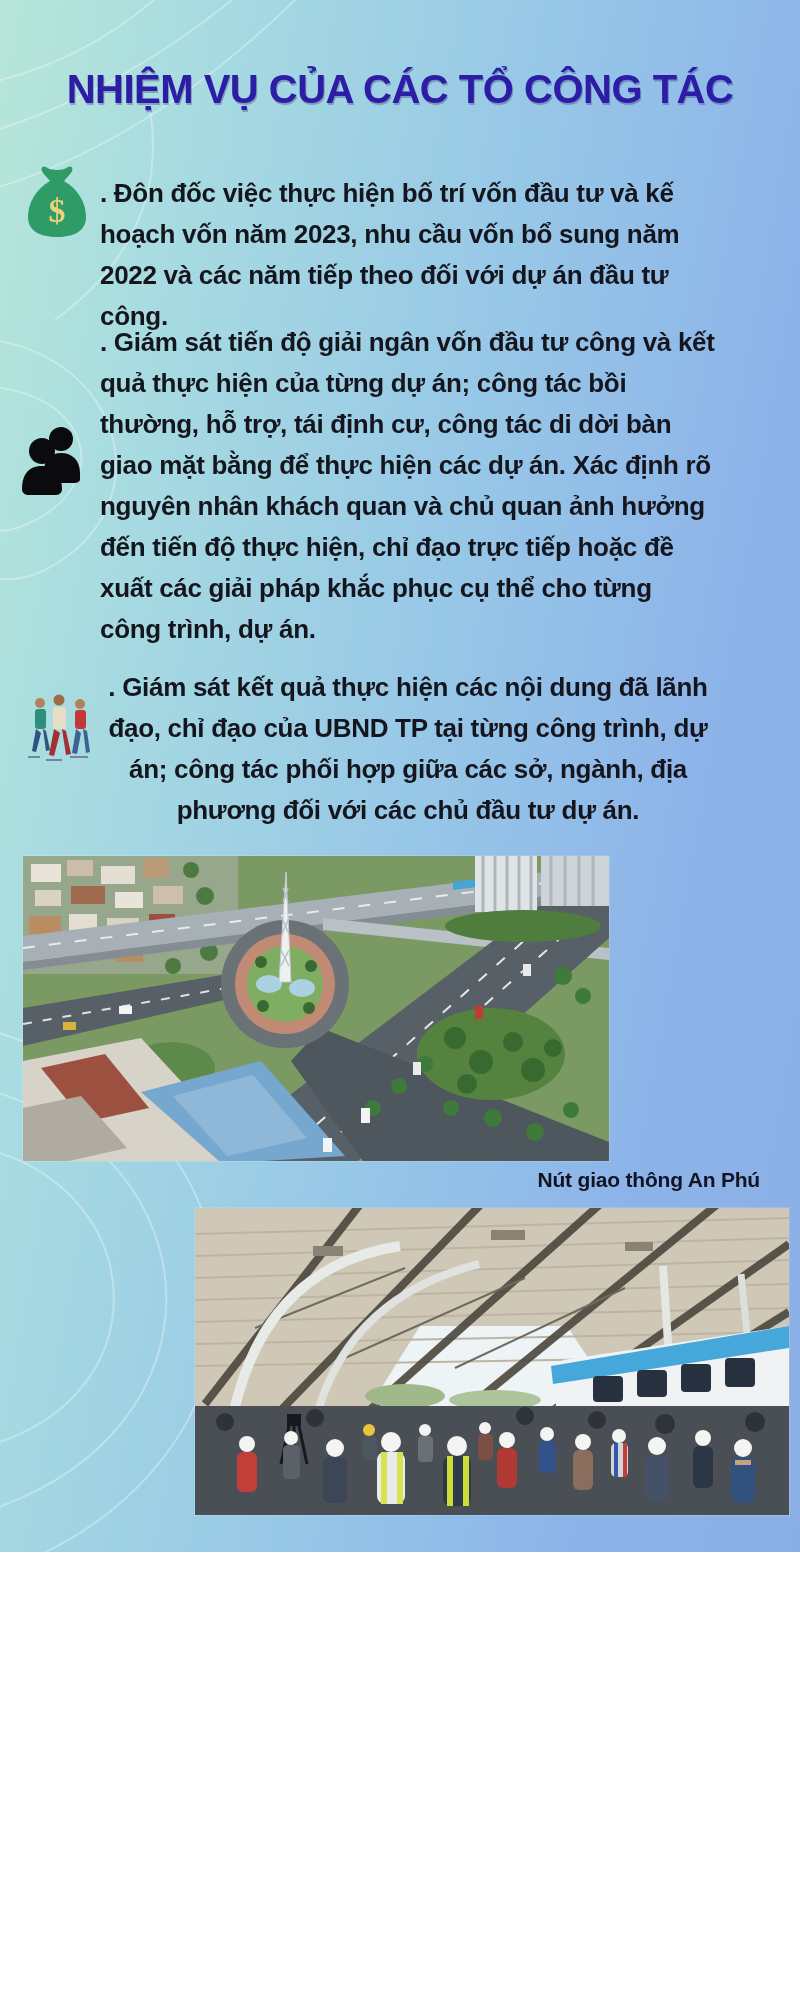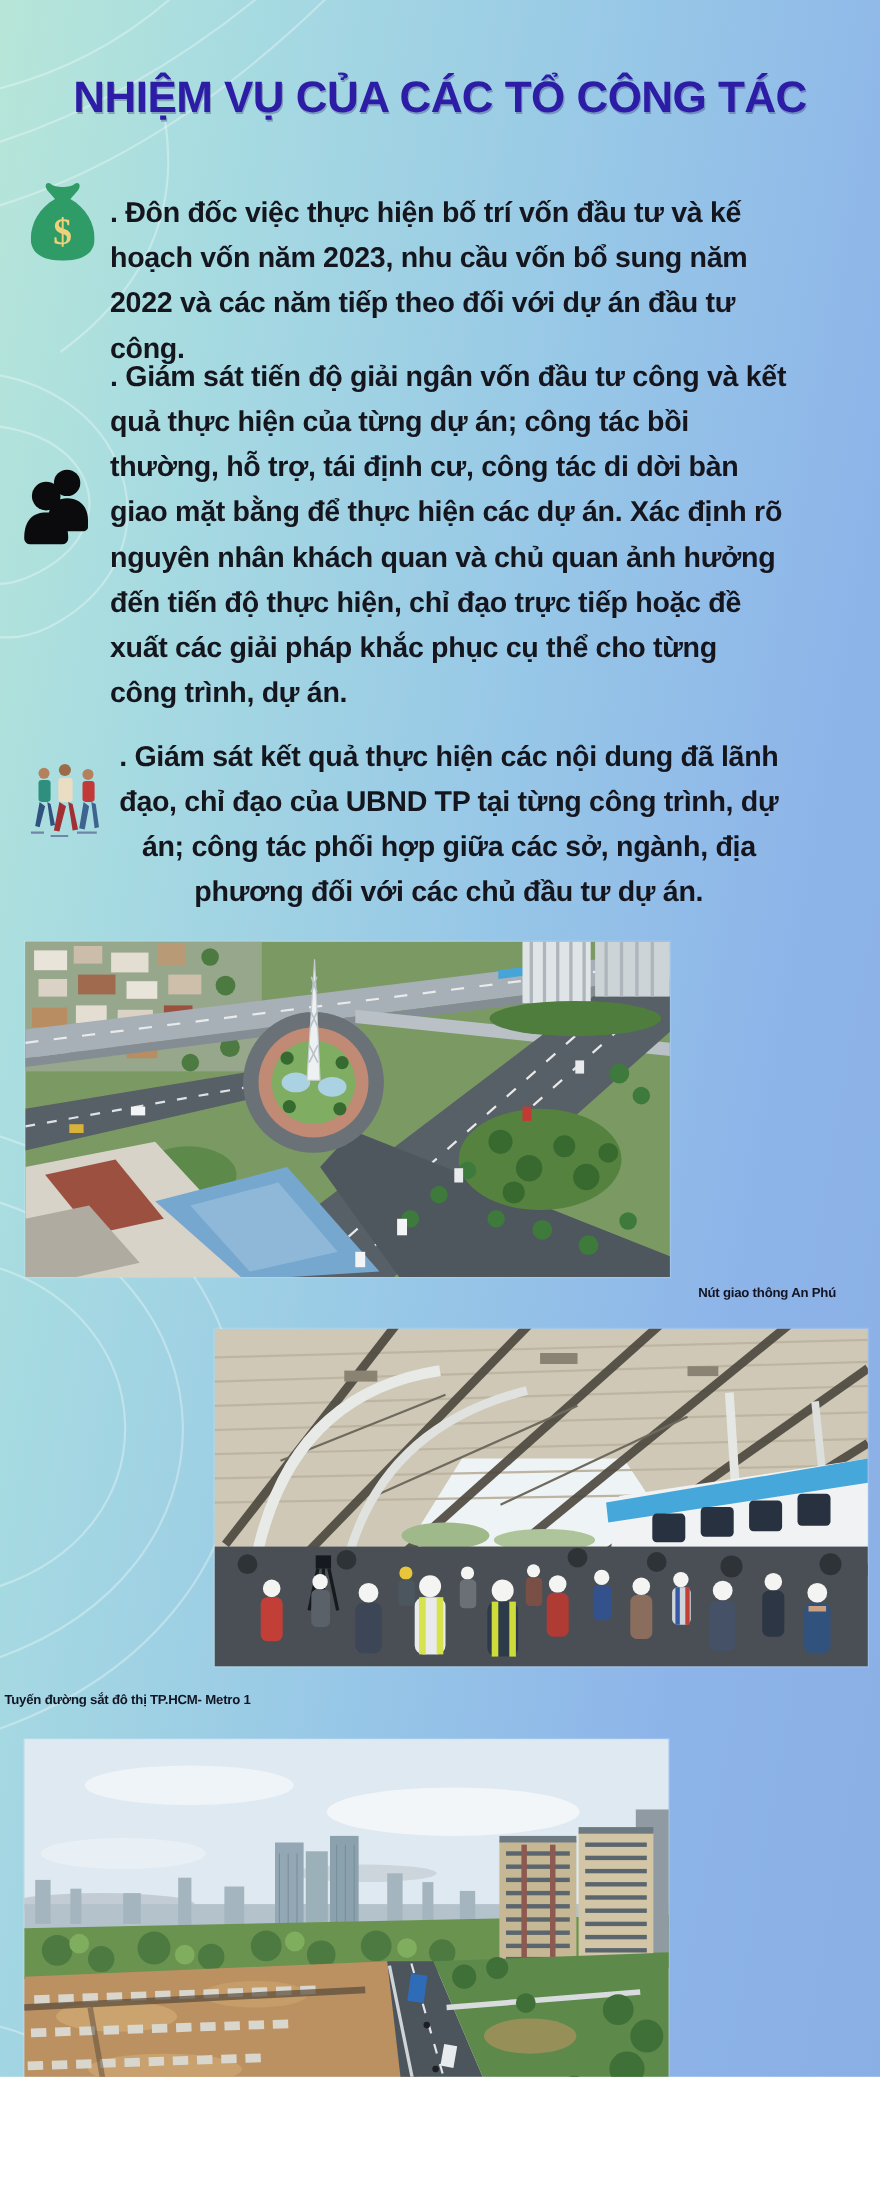--- a/index.html
+++ b/index.html
@@ -1,17 +1,17 @@
 <!DOCTYPE html>
 <html lang="vi"><head>
 <meta charset="utf-8">
 <style>
   html,body{margin:0;padding:0;}
   .page{
-    position:relative;width:800px;height:1888px;overflow:hidden;
+    position:relative;width:800px;height:1552px;overflow:hidden;
     background:linear-gradient(100deg,#b7e6d8 0%,#a7dbe1 20%,#97c7e7 52%,#8db4e9 78%,#8aafe4 100%);
     font-family:"Liberation Sans",sans-serif;
   }
   .contours{position:absolute;left:0;top:0;pointer-events:none;}
   .title{
     position:absolute;left:0;top:40px;width:800px;text-align:center;
     font-size:40px;font-weight:bold;letter-spacing:-0.5px;color:#2d1ca5;
     text-shadow:1px 2px 0 rgba(24,12,90,0.28);
   }
   .task{
@@ -25,21 +25,21 @@
   .icon-box{position:absolute;}
   .icon-money{left:28px;top:165px;width:58px;height:72px;}
   .icon-people{left:20px;top:425px;width:64px;height:70px;}
   .icon-walkers{left:28px;top:693px;width:66px;height:84px;}
   figure{margin:0;padding:0;position:absolute;box-shadow:0 0 0 1px rgba(255,255,255,0.15);}
   .photo-1{left:23px;top:856px;width:586px;height:305px;}
   .photo-2{left:195px;top:1208px;width:594px;height:307px;}
   .photo-3{left:22px;top:1581px;width:586px;height:324px;}
   figure svg{display:block;}
   .caption{
-    position:absolute;font-size:12px;font-weight:bold;color:#121424;letter-spacing:-0.2px;
+    position:absolute;font-size:21px;font-weight:bold;color:#121424;letter-spacing:-0.2px;
   }
   .caption-1{right:40px;top:1168px;text-align:right;}
   .caption-2{left:4px;top:1538px;text-align:left;}
   .caption-3{right:40px;top:1920px;}
   .logo{position:absolute;left:23px;top:1940px;width:170px;}
   .logo-word{
     font-family:"Liberation Serif",serif;font-weight:bold;font-size:36px;line-height:38px;
     color:#1f2227;letter-spacing:-1px;white-space:nowrap;text-align:center;
   }
   .logo-red{color:#d2232a;font-size:41px;}
@@ -348,21 +348,20 @@
         <rect x="540" y="252" width="16" height="5" fill="#caa07e"></rect>
         <circle cx="230" cy="222" r="6" fill="#f4f4f2"></circle>
           <rect x="223" y="228" width="15" height="26" rx="4" fill="#6b7077"></rect>
         <circle cx="290" cy="220" r="6" fill="#f4f4f2"></circle>
           <rect x="283" y="226" width="15" height="26" rx="4" fill="#7a4f46"></rect>
         <circle cx="174" cy="222" r="6" fill="#e8c53a"></circle>
           <rect x="167" y="228" width="15" height="24" rx="4" fill="#4c565e"></rect>
       </g>
     </svg>
   </figure>
-  <div class="caption caption-2">Tuyến đường sắt đô thị TP.HCM- Metro 1</div>
 
   <figure class="photo-3">
     <svg width="586" height="324" viewBox="0 0 586 324">
       <rect width="586" height="324" fill="#dfe9f1"></rect>
       <ellipse cx="150" cy="42" rx="95" ry="18" fill="#eef4f8"></ellipse>
       <ellipse cx="390" cy="66" rx="115" ry="22" fill="#f2f6f9"></ellipse>
       <ellipse cx="90" cy="104" rx="75" ry="14" fill="#e9f0f5"></ellipse>
       <ellipse cx="70" cy="150" rx="85" ry="10" fill="#c3ccd4"></ellipse>
       <ellipse cx="310" cy="122" rx="65" ry="8" fill="#ccd5dc"></ellipse>
 

